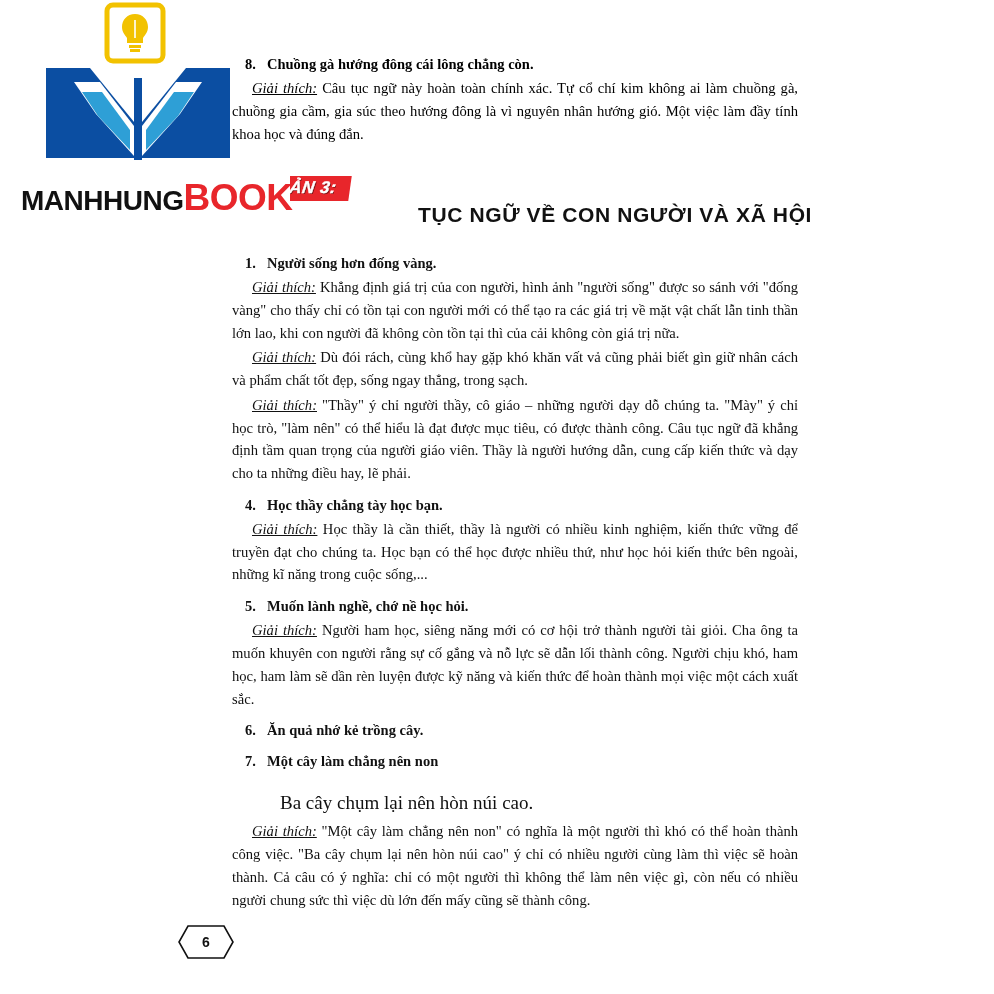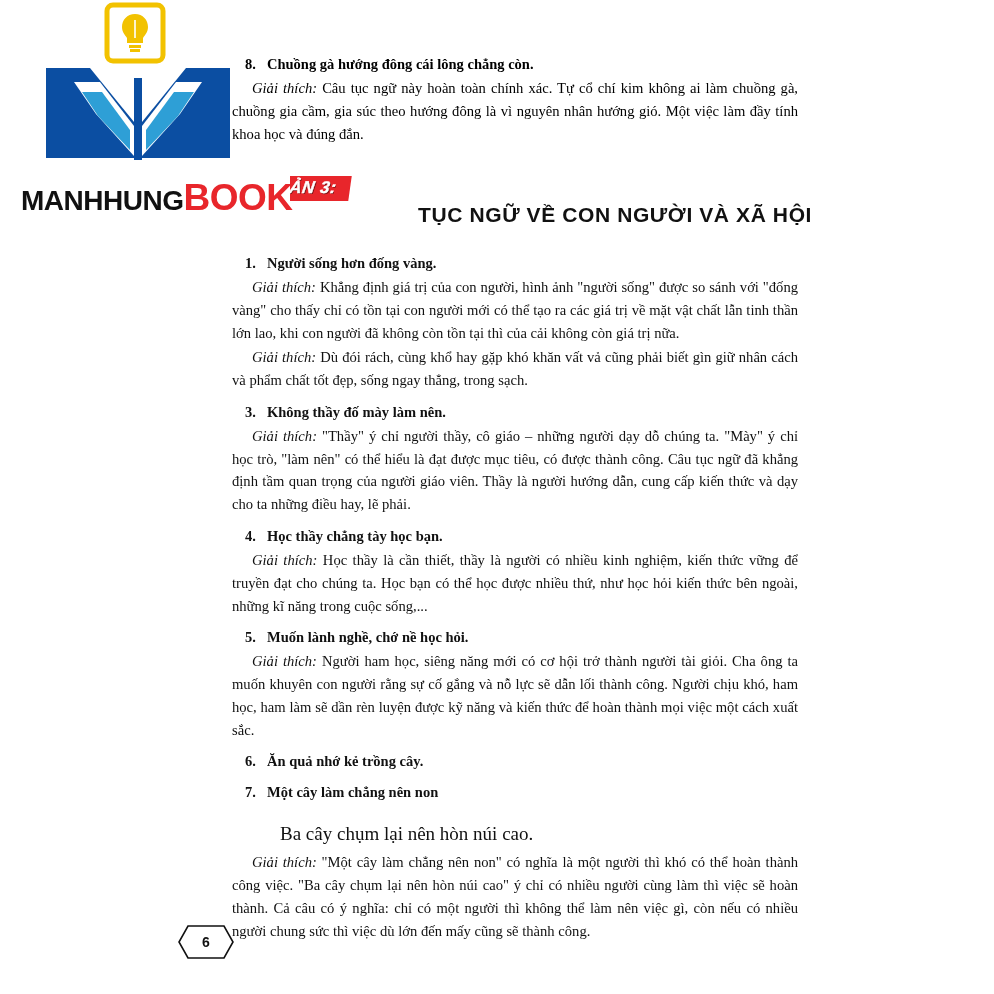--- a/index.html
+++ b/index.html
@@ -116,20 +116,21 @@
   }
   .para {
     font-size: 14.6px;
     line-height: 1.56;
     text-align: justify;
     text-indent: 20px;
     margin-top: 2px;
   }
   .gt {
     font-style: italic;
+    text-decoration: underline;
   }
 
   
   .top-block {
     position: absolute;
     left: 232px;
     top: 44px;
     width: 566px;
   }
 
@@ -237,23 +238,20 @@
       </div>
     </div>
 
     <div>
       <div class="para">
         <span class="gt">Giải thích:</span><span> Dù đói rách, cùng khổ hay gặp khó khăn vất vả cũng phải biết gìn giữ nhân cách và phẩm chất tốt đẹp, sống ngay thẳng, trong sạch.</span>
       </div>
     </div>
 
     <div>
-      <div class="item-head">
-        <span class="num">3.</span><span>Không thầy đố mày làm nên.</span>
-      </div>
       <div class="para">
         <span class="gt">Giải thích:</span><span> "Thầy" ý chỉ người thầy, cô giáo – những người dạy dỗ chúng ta. "Mày" ý chỉ học trò, "làm nên" có thể hiểu là đạt được mục tiêu, có được thành công. Câu tục ngữ đã khẳng định tầm quan trọng của người giáo viên. Thầy là người hướng dẫn, cung cấp kiến thức và dạy cho ta những điều hay, lẽ phải.</span>
       </div>
     </div>
 
     <div>
       <div class="item-head">
         <span class="num">4.</span><span>Học thầy chẳng tày học bạn.</span>
       </div>
       <div class="para">

